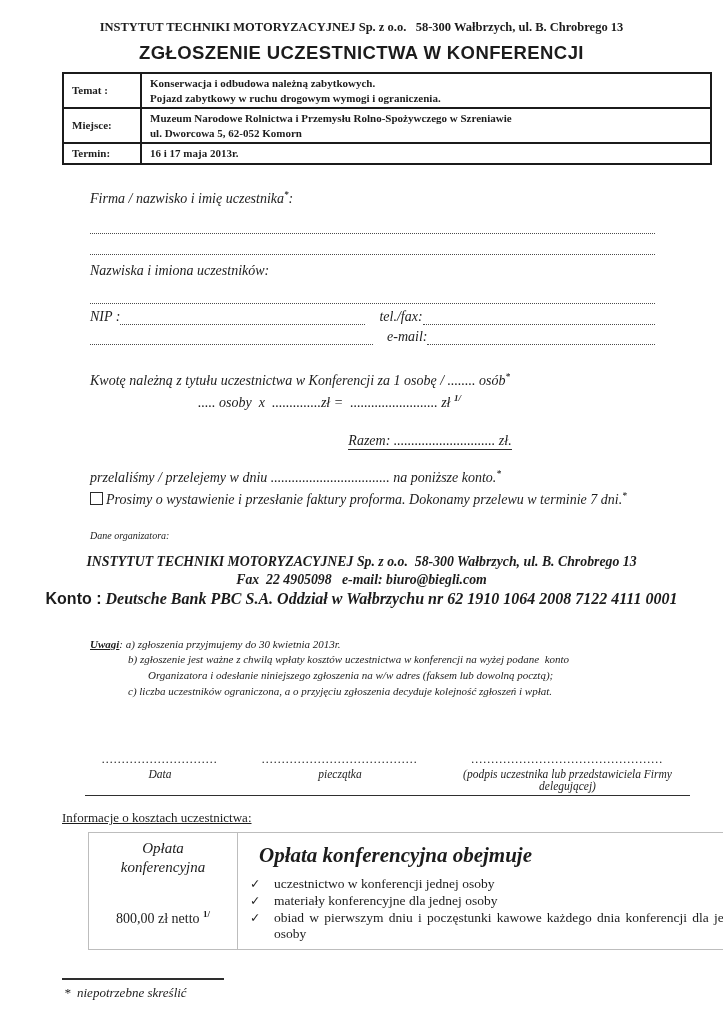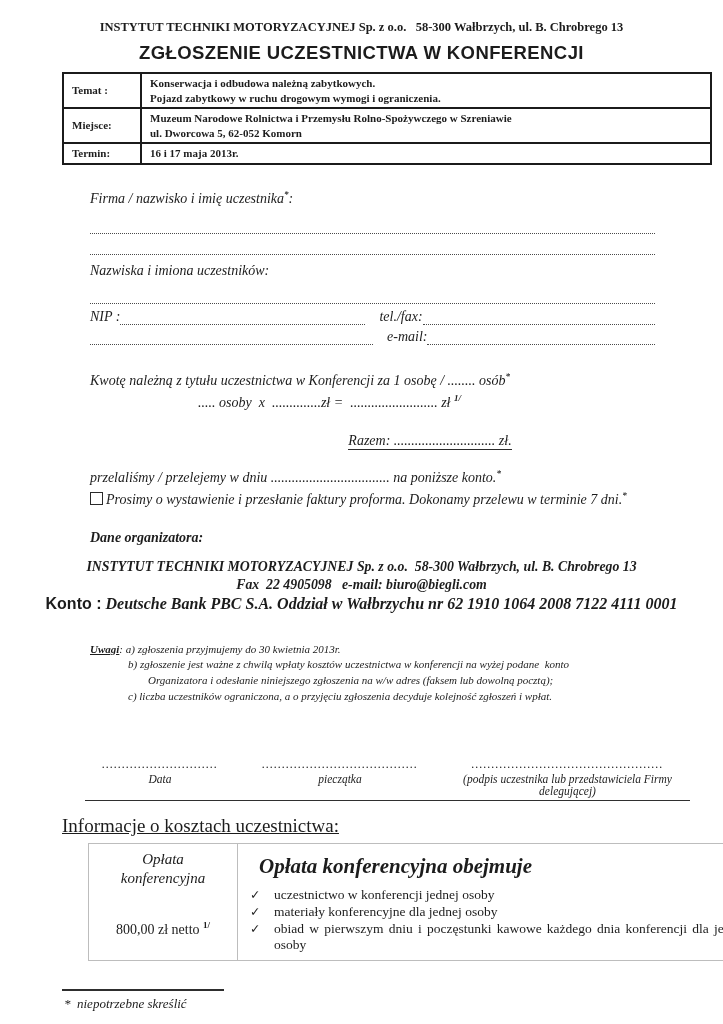--- a/index.html
+++ b/index.html
@@ -30,42 +30,42 @@
   .dotfill{border-bottom:1.6px dotted #4a4a4a;flex:1 1 auto;height:13px;}
   .dotfix{border-bottom:1.6px dotted #4a4a4a;height:13px;}
   .flexrow{display:flex;align-items:flex-end;}
   sup{font-size:9px;font-weight:bold;}
   .razem-wrap{margin-top:22px;text-align:center;padding-left:115px;}
   .razem{border-bottom:1.6px solid #2a2a2a;padding-bottom:1px;}
   .checkbox{display:inline-block;width:11px;height:11px;border:1.4px solid #2a2a2a;
             margin-right:3px;position:relative;top:1px;font-style:normal;}
 
   
-  .dane-heading{margin:22px 0 0 90px;font-weight:bold;font-style:italic;font-size:14px;}
+  .dane-heading{margin:22px 0 0 90px;font-weight:normal;font-style:italic;font-size:10px;}
   .org-block{margin-top:12px;text-align:center;font-weight:bold;font-style:italic;font-size:13.8px;line-height:1.3;}
   .konto-line{font-size:16px;}
   .konto-label{font-family:"Liberation Sans","DejaVu Sans",sans-serif;font-style:normal;font-weight:bold;}
 
   
   .uwagi{margin:27px 0 0 90px;font-style:italic;font-size:11px;line-height:1.45;}
   .uwagi-label{font-weight:bold;text-decoration:underline;}
   .uwagi-indent{margin-left:38px;}
   .uwagi-indent2{margin-left:58px;}
 
   
   .sig{margin:52px 0 0 85px;width:605px;font-style:italic;font-size:11.5px;}
   .sig-dots{display:flex;align-items:flex-end;font-size:12px;letter-spacing:1px;}
   .sig-labels{display:flex;margin-top:1px;}
   .sig-col1{width:150px;text-align:center;}
   .sig-col2{width:210px;text-align:center;}
   .sig-col3{flex:1;text-align:center;}
   .sig-rule{border-top:1.6px solid #2f2f2f;margin-top:3px;}
 
   
-  .costs-heading{margin:14px 0 0 62px;font-size:19px;text-decoration:underline;}
+  .costs-heading{margin:14px 0 0 62px;font-size:13px;text-decoration:underline;}
   .cost-table{margin:6px 0 0 88px;width:670px;border-collapse:collapse;font-size:13.5px;}
   .cost-table td{border:1.5px solid #bdbdbd;vertical-align:top;}
   .cost-left{width:140px;text-align:center;padding:6px 4px 8px 4px;}
   .cost-left-title{font-style:italic;font-size:15px;line-height:1.25;}
   .cost-price{margin-top:32px;font-size:14px;}
   .cost-right{padding:6px 10px 6px 12px;}
   .cost-right-title{font-weight:bold;font-style:italic;font-size:21px;margin:4px 0 8px 9px;}
   .cost-item{display:flex;margin:1px 0;}
   .check{width:24px;flex:0 0 24px;font-family:"DejaVu Sans",sans-serif;font-size:12.5px;}
   .cost-item-text{flex:1;}

